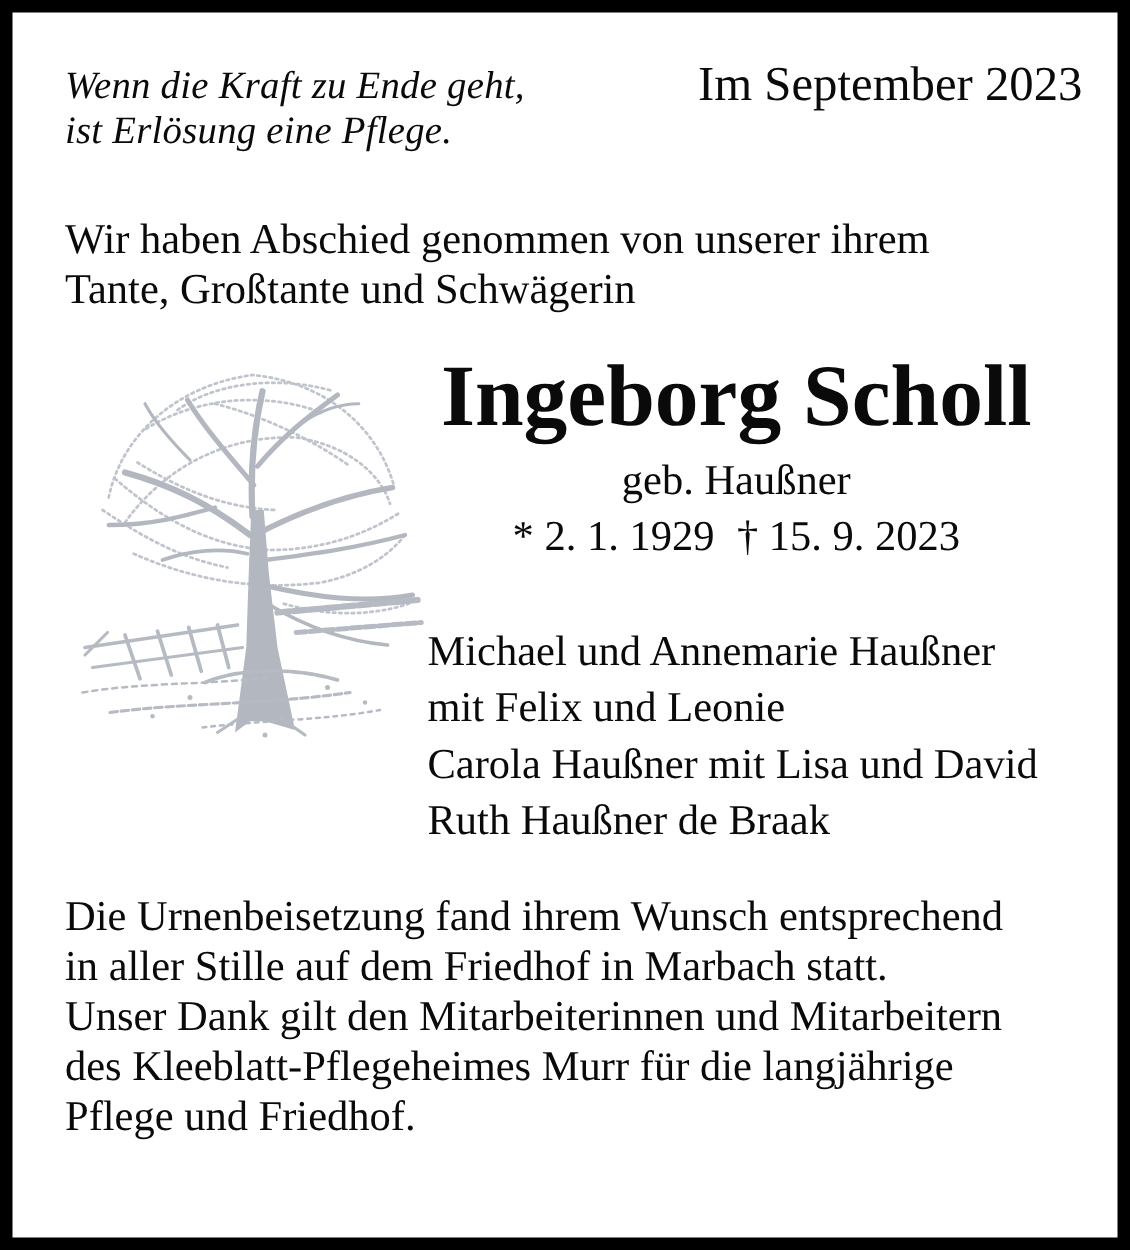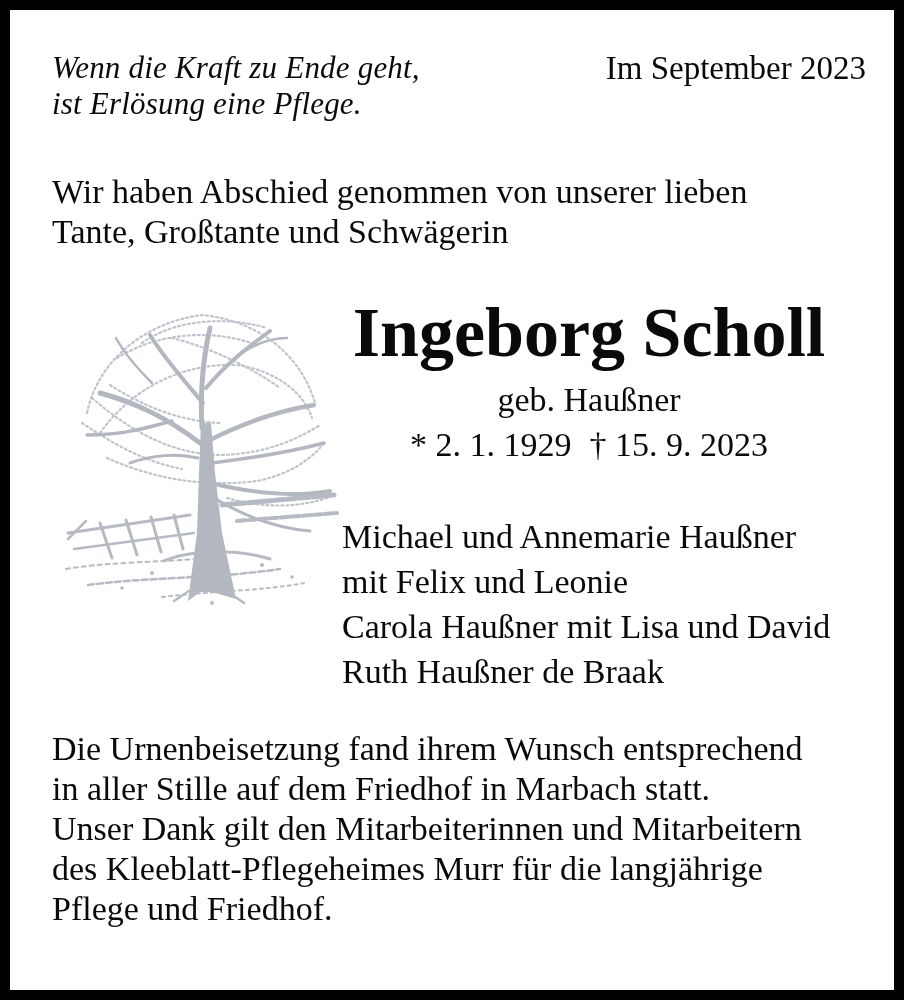--- a/index.html
+++ b/index.html
@@ -31,31 +31,31 @@
     justify-content: space-between;
     align-items: flex-start;
   }
   .epigraph {
     font-style: italic;
     font-size: 31px;
     line-height: 36px;
     letter-spacing: 0.2px;
   }
   .issue-date {
-    font-size: 33px;
+    font-size: 39px;
     line-height: 36px;
     white-space: nowrap;
   }
   .intro {
     margin-top: 50px;
     font-size: 34px;
     line-height: 40px;
   }
   .middle-row {
-    margin-top: 41px;
+    margin-top: 26px;
     display: flex;
     align-items: flex-start;
     justify-content: space-between;
   }
   .tree-wrap {
     width: 290px;
     flex: 0 0 290px;
   }
   .right-col {
     flex: 1 1 auto;
@@ -109,21 +109,21 @@
 
   <div class="header-row">
     <div class="epigraph">
         <div>Wenn die Kraft zu Ende geht,</div>
         <div>ist Erlösung eine Pflege.</div>
       </div>
     <div class="issue-date">Im September 2023</div>
   </div>
 
   <div class="intro">
-      <div>Wir haben Abschied genommen von unserer lieben</div>
+      <div>Wir haben Abschied genommen von unserer ihrem</div>
       <div>Tante, Großtante und Schwägerin</div>
     </div>
 
   <div class="middle-row">
 
     <div class="tree-wrap">
       <svg width="290" height="340" viewBox="0 0 290 340" xmlns="http://www.w3.org/2000/svg">
         <g stroke="#c0c4cd" stroke-width="2.2" fill="none" stroke-dasharray="2 3" stroke-linecap="round">
           <path d="M35,120 C45,70 90,30 150,22 C210,28 250,65 263,110"></path>
           <path d="M48,140 C80,95 130,70 185,72 C225,78 252,100 260,125"></path>

